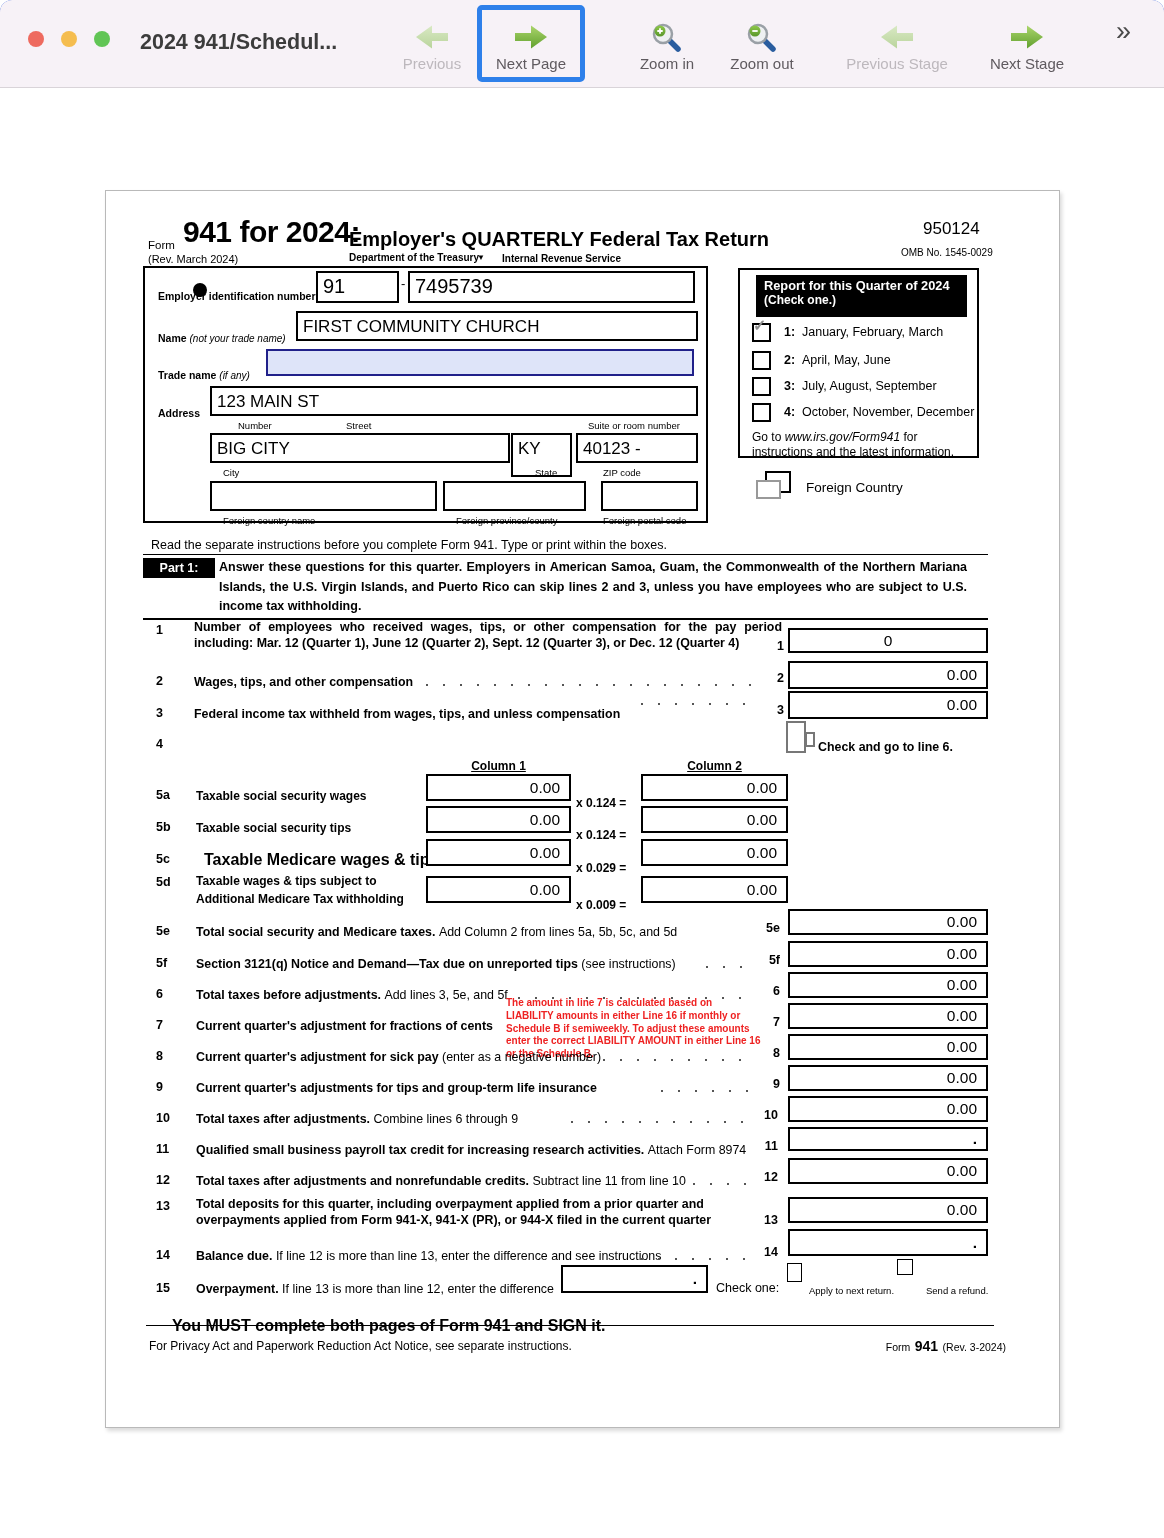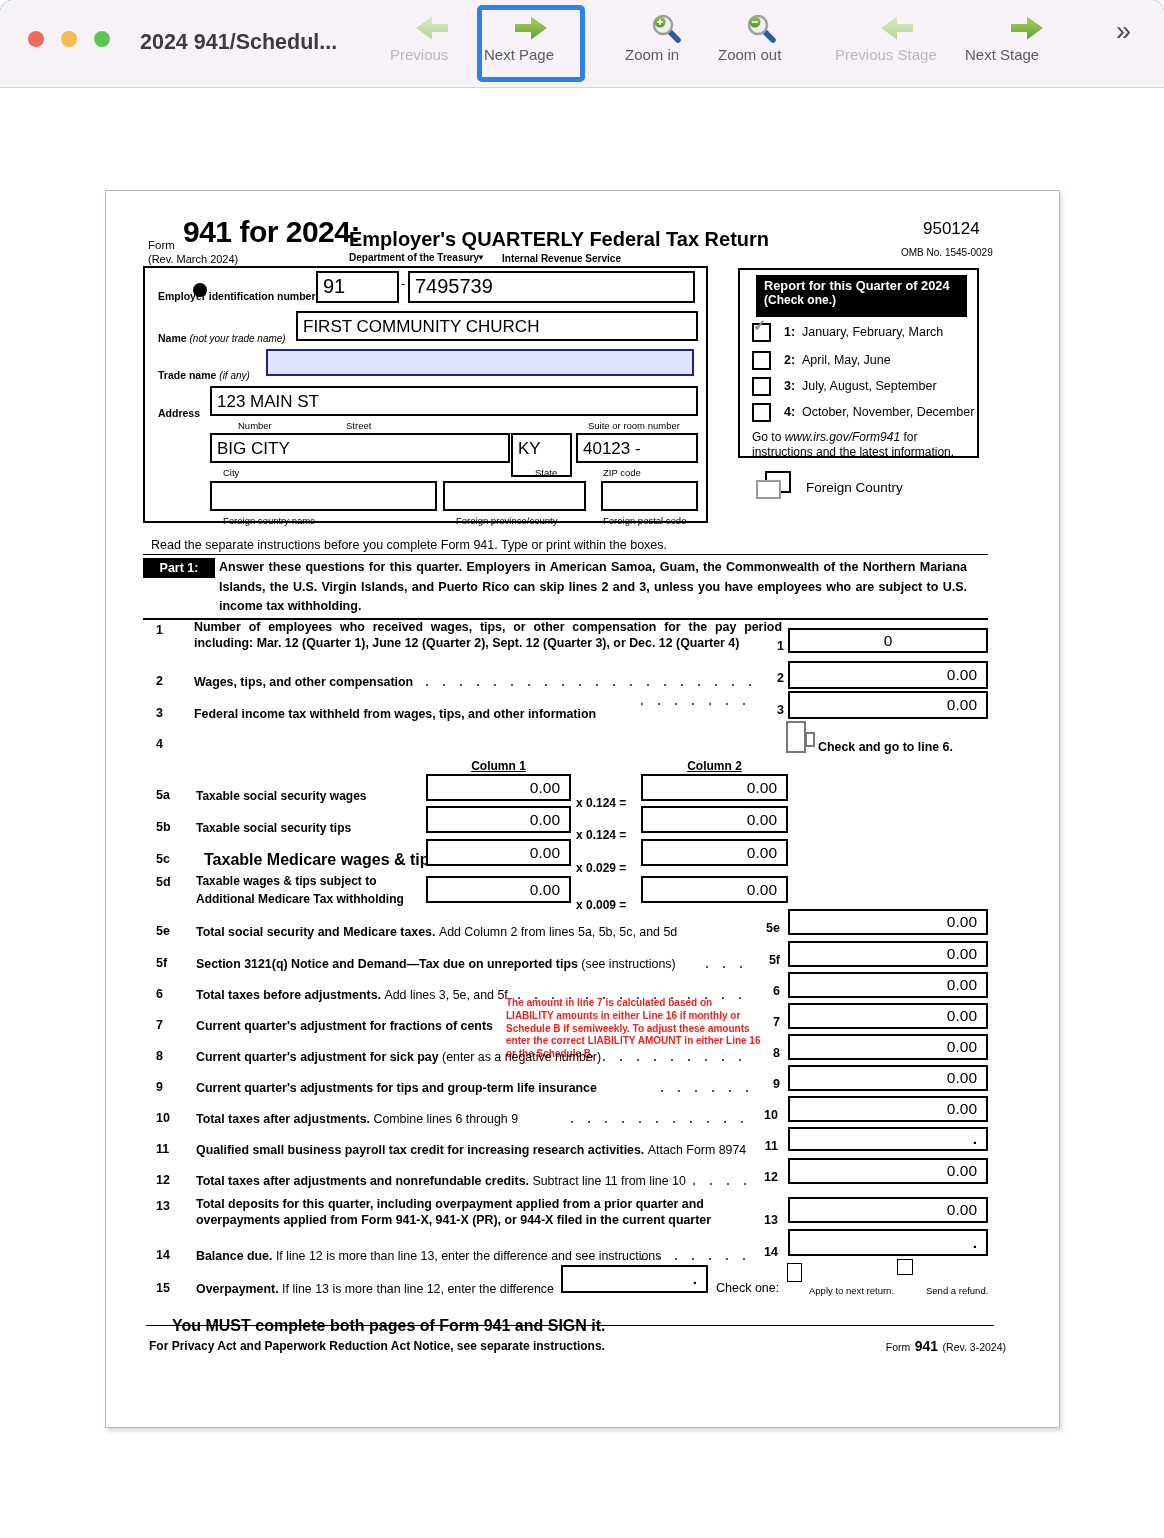--- a/index.html
+++ b/index.html
@@ -3,21 +3,21 @@
 <meta charset="utf-8">
 <style>
   html,body{margin:0;padding:0;background:#fff;}
   body{width:1164px;height:1538px;position:relative;font-family:"Liberation Sans",sans-serif;color:#000;}
   .a{position:absolute;}
   .win{position:absolute;inset:0;background:#1d4ed8;border-radius:12px 12px 0 0;overflow:hidden;}
   
   .tb{position:absolute;left:0;top:0;width:100%;height:87px;background:#f7f2f7;border-bottom:1px solid #d9d4d9;}
   .light{position:absolute;top:31px;width:16px;height:16px;border-radius:50%;}
   .title{position:absolute;left:140px;top:30px;font-size:21.5px;font-weight:bold;color:#3c3c3c;white-space:nowrap;}
-  .tbtn{position:absolute;top:11px;text-align:left;cursor:default;}
+  .tbtn{position:absolute;top:20px;text-align:center;cursor:default;}
   .tbtn .ic{height:33px;display:flex;align-items:center;justify-content:center;}
   .tlabel{font-size:15px;color:#5f5a5f;margin-top:2px;white-space:nowrap;}
   .tbtn.dis .tlabel{color:#bdb8bd;}
   .hl{position:absolute;left:477px;top:5px;width:108px;height:77px;border:5px solid #2e80ea;border-radius:5px;box-sizing:border-box;pointer-events:none;}
   .ovf{position:absolute;left:1116px;top:16px;font-size:27px;color:#4a4a4a;}
   
   .content{position:absolute;left:0;top:88px;right:0;bottom:0;background:#fff;}
   .page{position:absolute;left:105px;top:102px;width:953px;height:1236px;background:#fff;border:1px solid #b9b9b9;box-shadow:2px 3px 4px rgba(0,0,0,0.15);}
   
   .box{position:absolute;border:2px solid #000;background:#fff;box-sizing:border-box;}
@@ -234,21 +234,21 @@
     <div class="rn" style="left:652px;top:448px">1</div>
     <div class="vbox" style="top:437px;height:25px;line-height:21px;text-align:center;padding-right:0">0</div>
 
     <div class="ln" style="top:483px">2</div>
     <div class="lt" style="left:88px;top:483px">Wages, tips, and other compensation</div>
     <div class="dots" style="left:320px;top:493px;width:325px"></div>
     <div class="rn" style="left:652px;top:480px">2</div>
     <div class="vbox" style="top:470px;height:28px;line-height:24px">0.00</div>
 
     <div class="ln" style="top:515px">3</div>
-    <div class="lt" style="left:88px;top:515px">Federal income tax withheld from wages, tips, and other information</div>
+    <div class="lt" style="left:88px;top:515px">Federal income tax withheld from wages, tips, and unless compensation</div>
     <div class="dots" style="left:535px;top:512px;width:110px"></div>
     <div class="rn" style="left:652px;top:512px">3</div>
     <div class="vbox" style="top:500px;height:28px;line-height:24px">0.00</div>
 
     <div class="ln" style="top:546px">4</div>
     <div class="a" style="left:680px;top:530px;width:20px;height:32px;border:2px solid #777;box-sizing:border-box;background:#fff"></div>
     <div class="a" style="left:699px;top:541px;width:10px;height:15px;border:2px solid #777;box-sizing:border-box;background:#fff"></div>
     <div class="lt" style="left:712px;top:548px">Check and go to line 6.</div>
 
     <div class="a" style="left:320px;top:568px;width:145px;text-align:center;font-size:12px;font-weight:bold;text-decoration:underline">Column 1</div>
@@ -345,21 +345,21 @@
     <div class="lt" style="left:90px;top:1090px"><span>Overpayment.</span> <span class="r">If line 13 is more than line 12, enter the difference</span></div>
     <div class="cbox" style="left:455px;top:1074px;width:147px;height:28px;line-height:24px;font-weight:bold">.</div>
     <div class="a" style="left:610px;top:1090px;font-size:12.5px;white-space:nowrap">Check one:</div>
     <div class="a" style="left:681px;top:1072px;width:15px;height:19px;border:1.6px solid #000;background:#fff;box-sizing:border-box"></div>
     <div class="a" style="left:703px;top:1094px;font-size:9.5px;white-space:nowrap">Apply to next return.</div>
     <div class="a" style="left:791px;top:1068px;width:16px;height:16px;border:1.6px solid #000;background:#fff;box-sizing:border-box"></div>
     <div class="a" style="left:820px;top:1094px;font-size:9.5px;white-space:nowrap">Send a refund.</div>
 
     <div class="hr" style="left:40px;top:1134px;width:848px"></div>
     <div class="a" style="left:66px;top:1126px;font-size:16px;font-weight:bold;white-space:nowrap">You MUST complete both pages of Form 941 and SIGN it.</div>
-    <div class="a" style="left:43px;top:1148px;font-size:12px;font-weight:bold;white-space:nowrap">For Privacy Act and Paperwork Reduction Act Notice, see separate instructions.</div>
+    <div class="a" style="left:43px;top:1148px;font-size:12px;font-weight:normal;white-space:nowrap">For Privacy Act and Paperwork Reduction Act Notice, see separate instructions.</div>
     <div class="a" style="left:660px;top:1146px;width:240px;text-align:right;white-space:nowrap">
       <span style="font-size:10.5px">Form</span>
       <span style="font-size:14px;font-weight:bold">941</span>
       <span style="font-size:10.5px">(Rev. 3-2024)</span>
     </div>
 
   </div>
   </div>
 </div>
 

